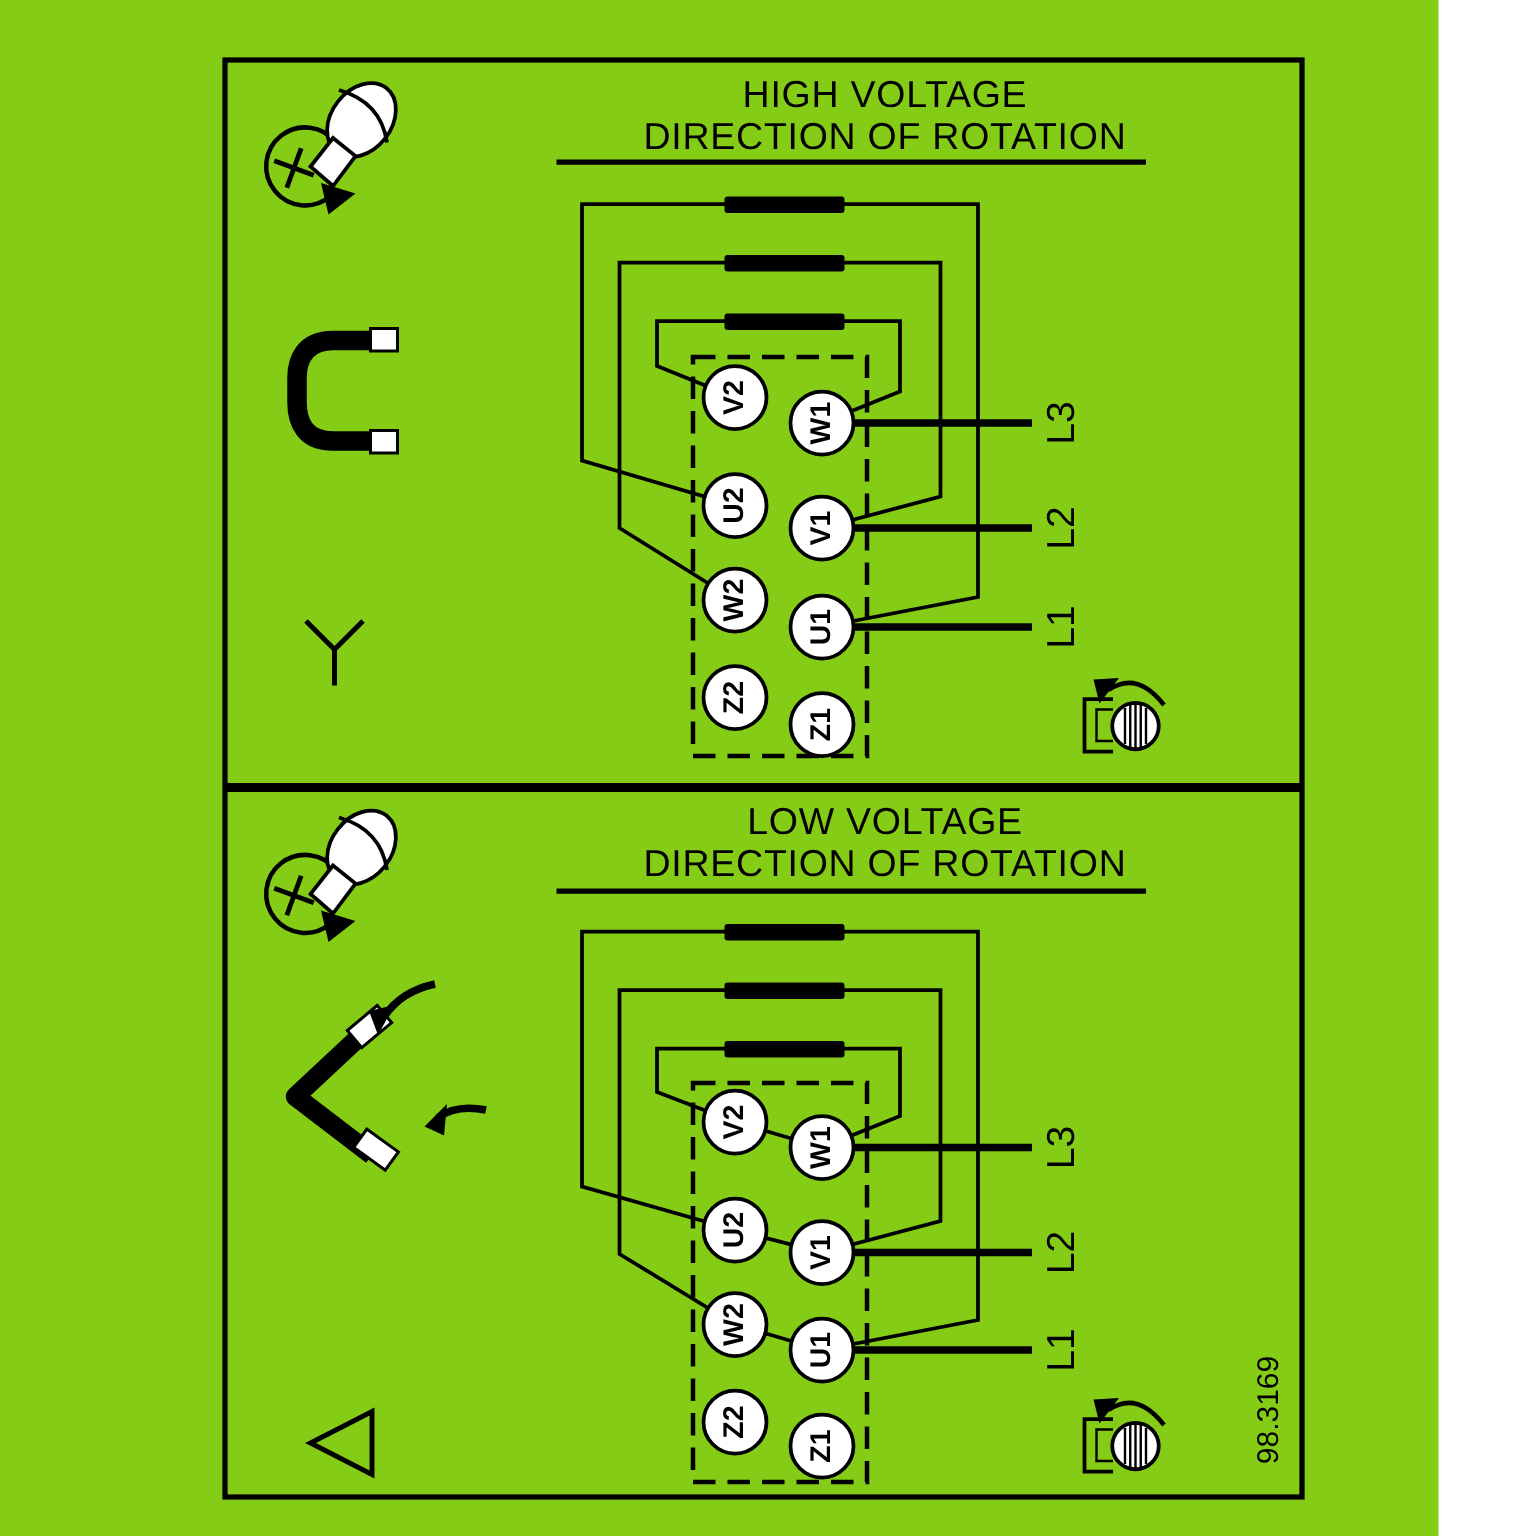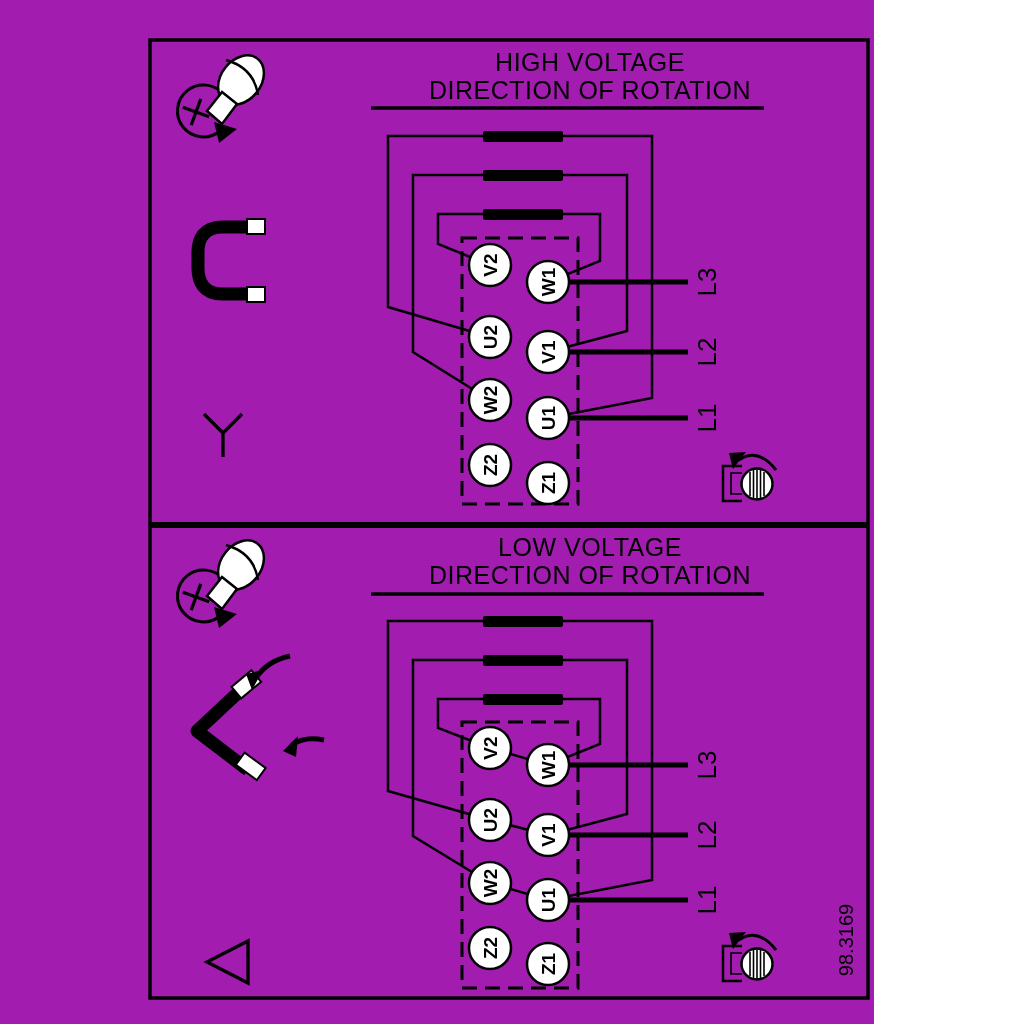--- a/index.html
+++ b/index.html
@@ -1,16 +1,16 @@
 <!DOCTYPE html>
 <html><head>
 <meta charset="utf-8">
 <style>
   html,body{margin:0;padding:0;background:#fff;}
-  .page{position:relative;width:874px;height:1024px;background:#a21caf;overflow:hidden;
+  .page{position:relative;width:959px;height:1024px;background:#84cc16;overflow:hidden;
         font-family:"Liberation Sans",sans-serif;}
   svg{display:block;}
   text{font-family:"Liberation Sans",sans-serif;fill:#000;}
   .title{font-size:25px;letter-spacing:.5px;text-anchor:middle;}
   .tlabel{font-size:19px;font-weight:bold;text-anchor:middle;dominant-baseline:central;}
   .llabel{font-size:26px;text-anchor:middle;dominant-baseline:central;}
   .fig{font-size:20px;text-anchor:middle;dominant-baseline:central;}
   .wire{fill:none;stroke:#000;stroke-width:2.5;}
   .supply{stroke:#000;stroke-width:5;}
   .term{fill:#fff;stroke:#000;stroke-width:2.5;}

